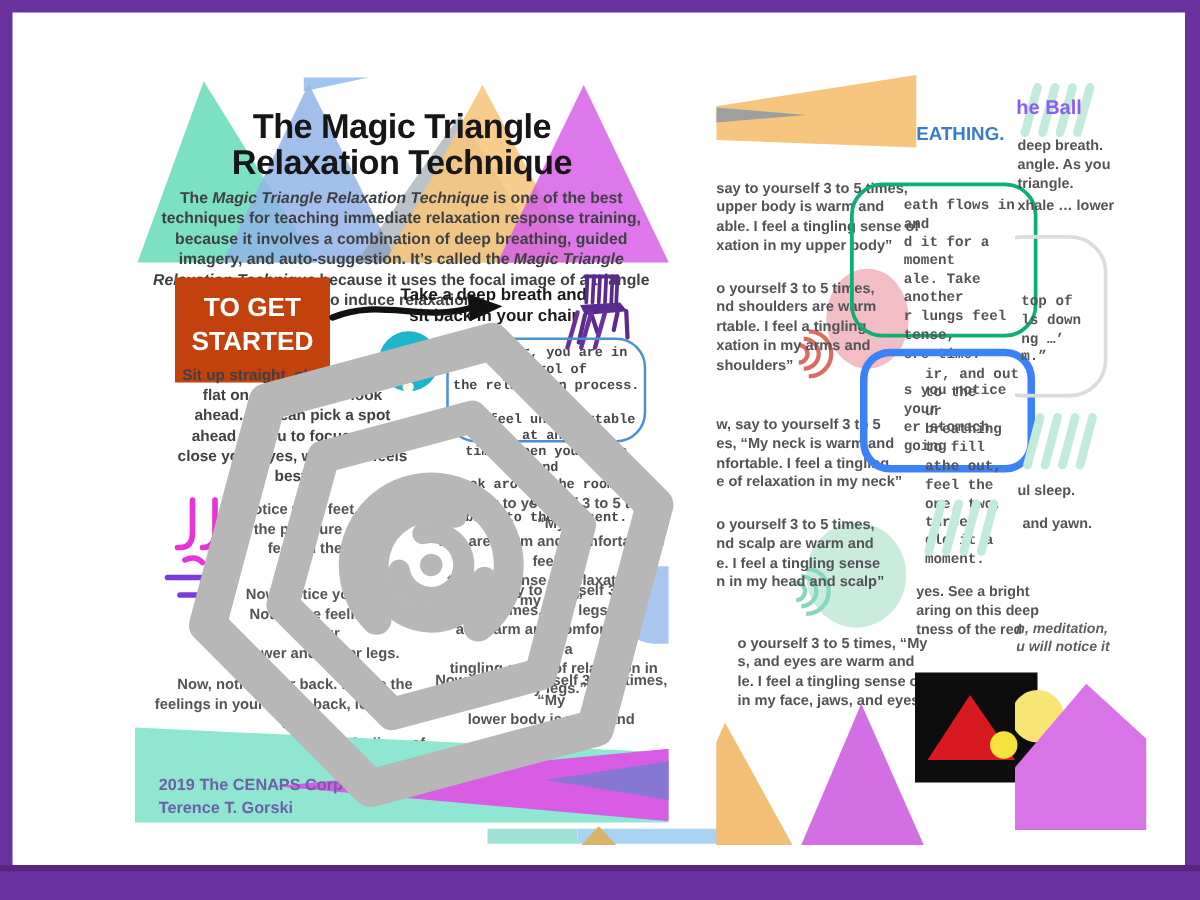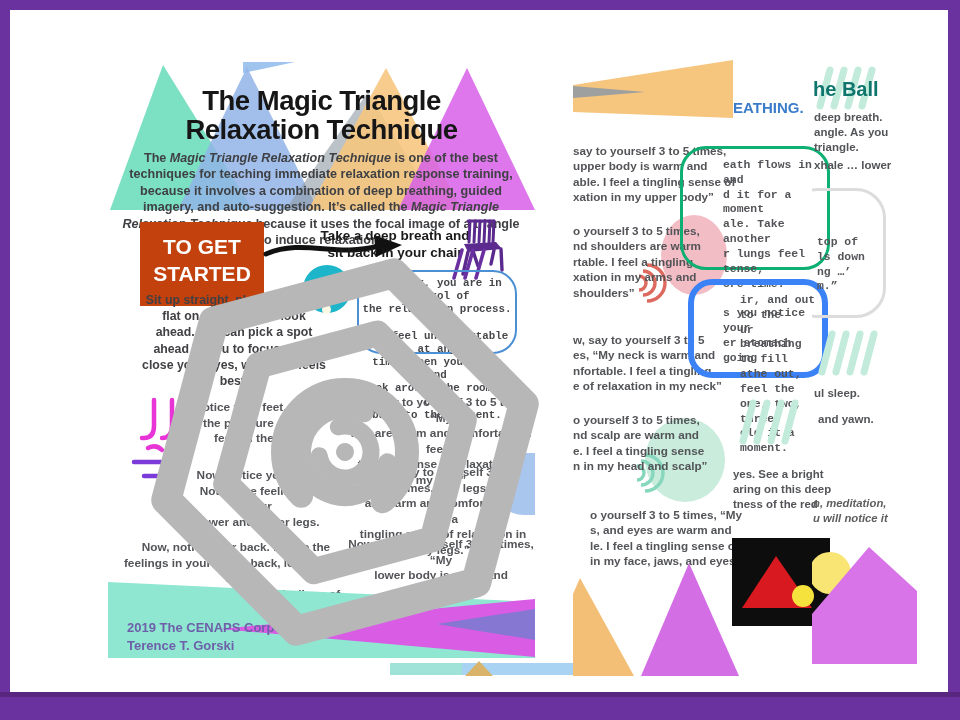--- a/index.html
+++ b/index.html
@@ -117,21 +117,21 @@
 
   <div class="page" style="left:812px;top:40px;width:128px;height:650px;z-index:5;">
     <svg class="abs" style="left:0;top:24px;" width="70" height="48" viewBox="0 0 70 48">
       <g stroke="#c2ebdb" stroke-width="7" stroke-linecap="round">
         <line x1="8" y1="42" x2="18" y2="6"></line>
           <line x1="22" y1="42" x2="32" y2="6"></line>
         <line x1="36" y1="42" x2="46" y2="6"></line>
           <line x1="50" y1="42" x2="60" y2="6"></line>
       </g>
     </svg>
-    <div class="abs" style="left:1px;top:38px;font-size:20px;font-weight:700;color:#0f766e;">he Ball</div>
+    <div class="abs" style="left:1px;top:38px;font-size:16px;font-weight:700;color:#8b5cf6;">he Ball</div>
     <div class="abs t" style="left:2px;top:70px;width:120px;font-size:11.5px;">deep breath.
 angle. As you
 triangle.</div>
     <div class="abs t" style="left:2px;top:118px;width:120px;font-size:11.5px;">xhale … lower</div>
 
     <div class="bubble" style="left:-24px;top:148px;width:98px;height:130px;border:3px solid #dcdcdc;border-radius:30px;">
       <div class="t" style="padding:44px 4px 4px 26px;font-size:11.4px;line-height:1.3;">top of
 ls down
 ng …’
 m.”</div>

